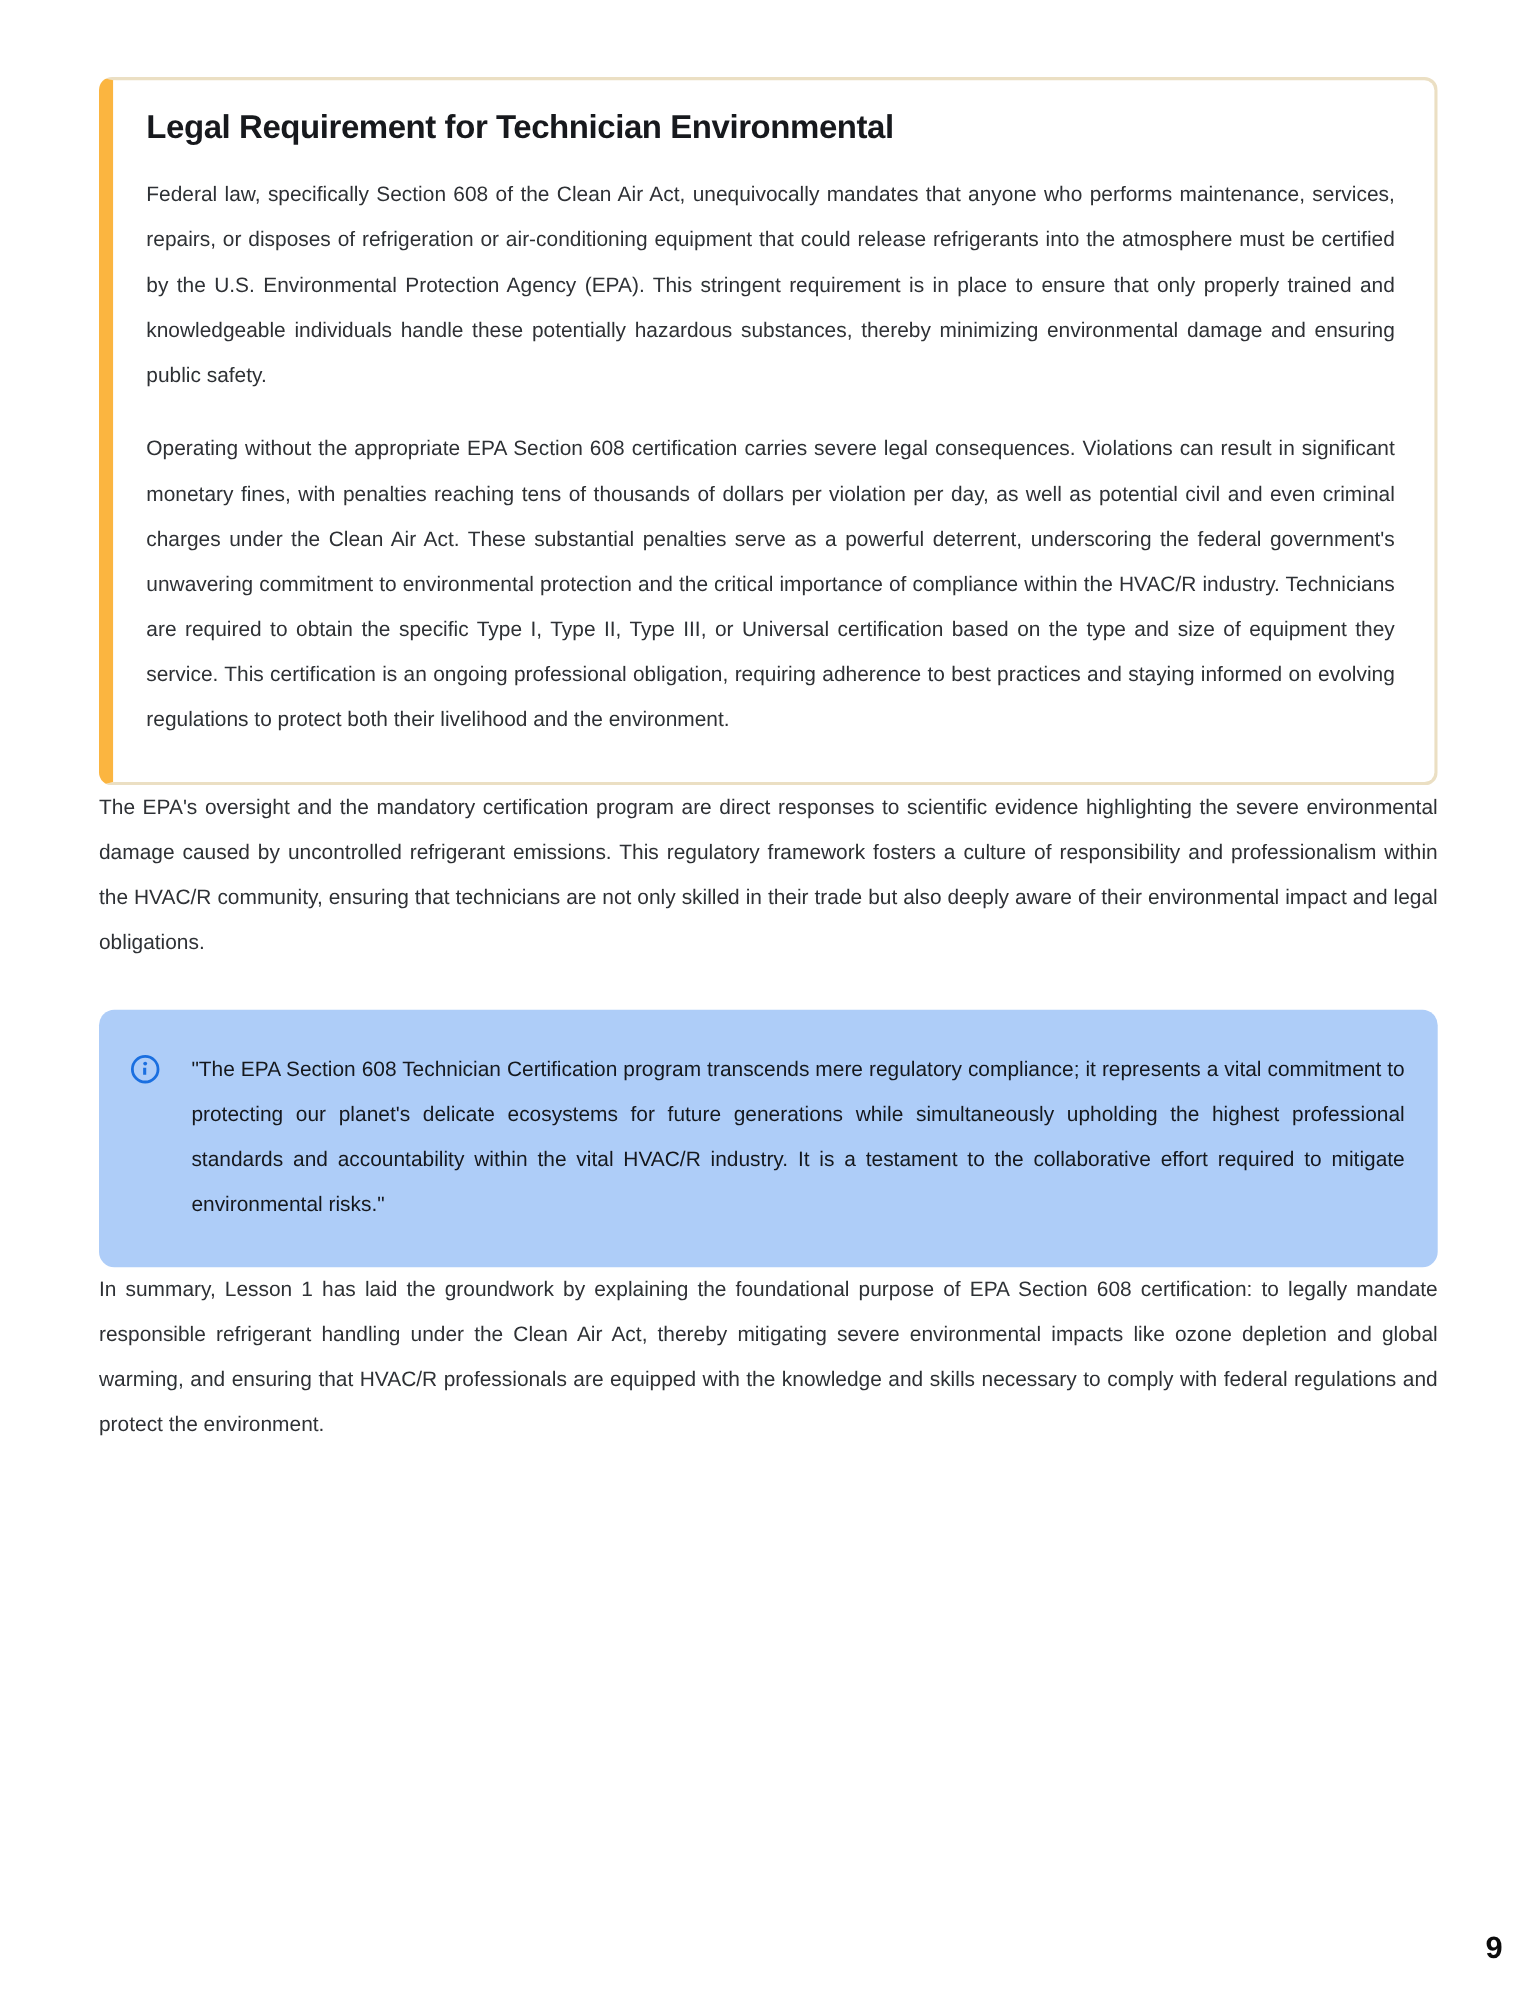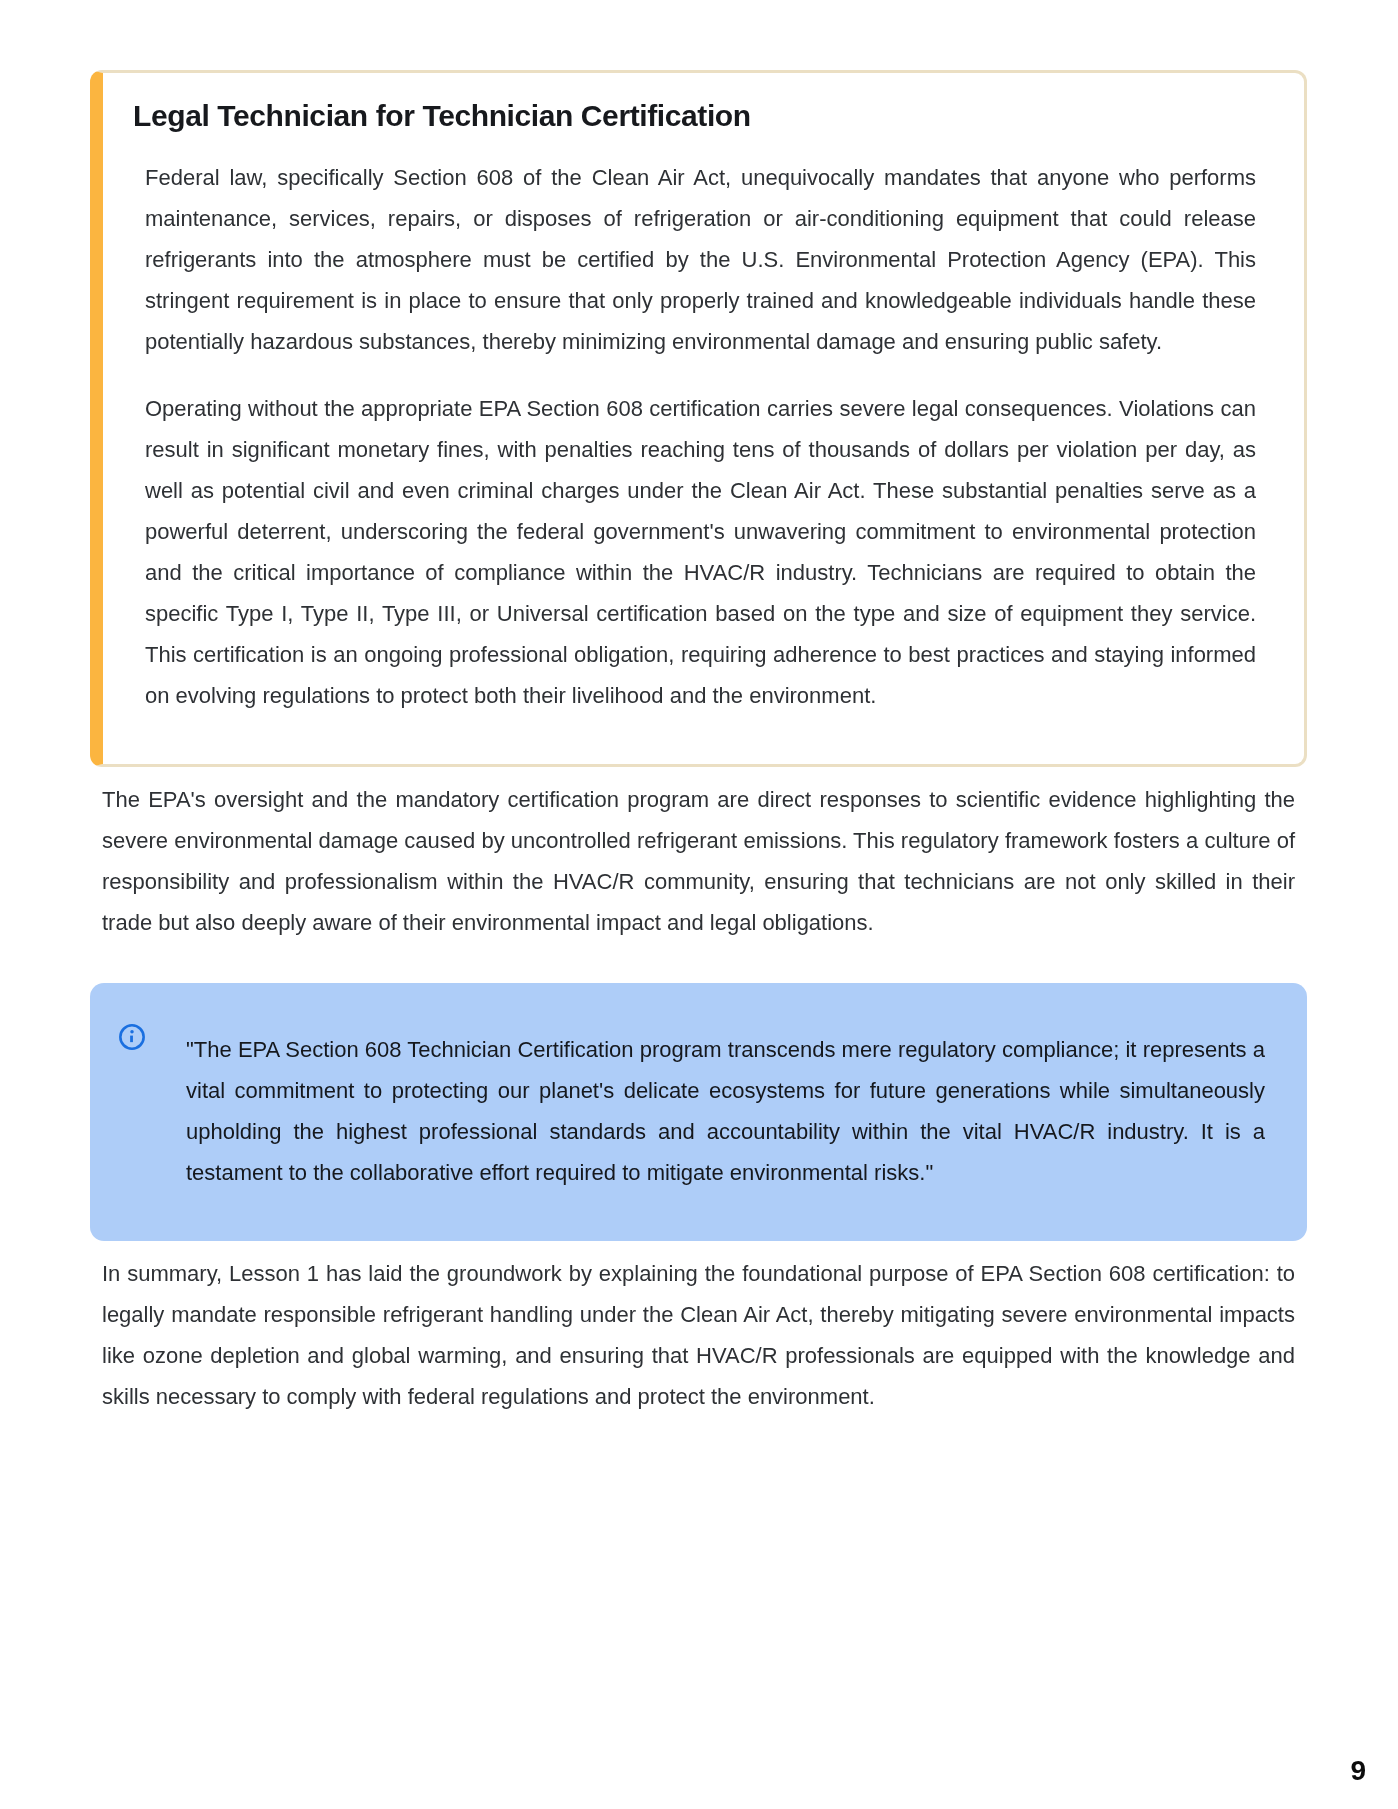--- a/index.html
+++ b/index.html
@@ -33,22 +33,22 @@
   }
   .legal-box h2{
     margin:0 0 22px 0;
     font-size:30px;
     line-height:38px;
     letter-spacing:-0.4px;
     color:var(--heading);
     font-weight:bold;
   }
   p.body-text{
-    margin:12px;
-    font-size:22px;
+    margin:0;
+    font-size:19px;
     line-height:41px;
     text-align:justify;
     color:var(--text);
   }
   .legal-box p.body-text + p.body-text{
     margin-top:26px;
   }
   .standalone{
     margin-top:36px;
   }
@@ -80,21 +80,21 @@
     font-weight:bold;
     color:#0c0c0c;
   }
 </style>
 </head>
 <body>
 
 <div class="page">
 
   <section class="legal-box">
-    <h2>Legal Technician for Technician Certification</h2>
+    <h2>Legal Requirement for Technician Environmental</h2>
     <p class="body-text">Federal law, specifically Section 608 of the Clean Air Act, unequivocally mandates that anyone who performs maintenance, services, repairs, or disposes of refrigeration or air-conditioning equipment that could release refrigerants into the atmosphere must be certified by the U.S. Environmental Protection Agency (EPA). This stringent requirement is in place to ensure that only properly trained and knowledgeable individuals handle these potentially hazardous substances, thereby minimizing environmental damage and ensuring public safety.</p>
     <p class="body-text">Operating without the appropriate EPA Section 608 certification carries severe legal consequences. Violations can result in significant monetary fines, with penalties reaching tens of thousands of dollars per violation per day, as well as potential civil and even criminal charges under the Clean Air Act. These substantial penalties serve as a powerful deterrent, underscoring the federal government's unwavering commitment to environmental protection and the critical importance of compliance within the HVAC/R industry. Technicians are required to obtain the specific Type I, Type II, Type III, or Universal certification based on the type and size of equipment they service. This certification is an ongoing professional obligation, requiring adherence to best practices and staying informed on evolving regulations to protect both their livelihood and the environment.</p>
   </section>
 
   <p class="body-text standalone">The EPA's oversight and the mandatory certification program are direct responses to scientific evidence highlighting the severe environmental damage caused by uncontrolled refrigerant emissions. This regulatory framework fosters a culture of responsibility and professionalism within the HVAC/R community, ensuring that technicians are not only skilled in their trade but also deeply aware of their environmental impact and legal obligations.</p>
 
   <aside class="quote-box">
     <span class="info-icon">
       <svg viewBox="0 0 24 24" width="28" height="28" aria-hidden="true">
         <circle cx="12" cy="12" r="10" fill="none" stroke="var(--icon_blue)" stroke-width="2.2"></circle>

